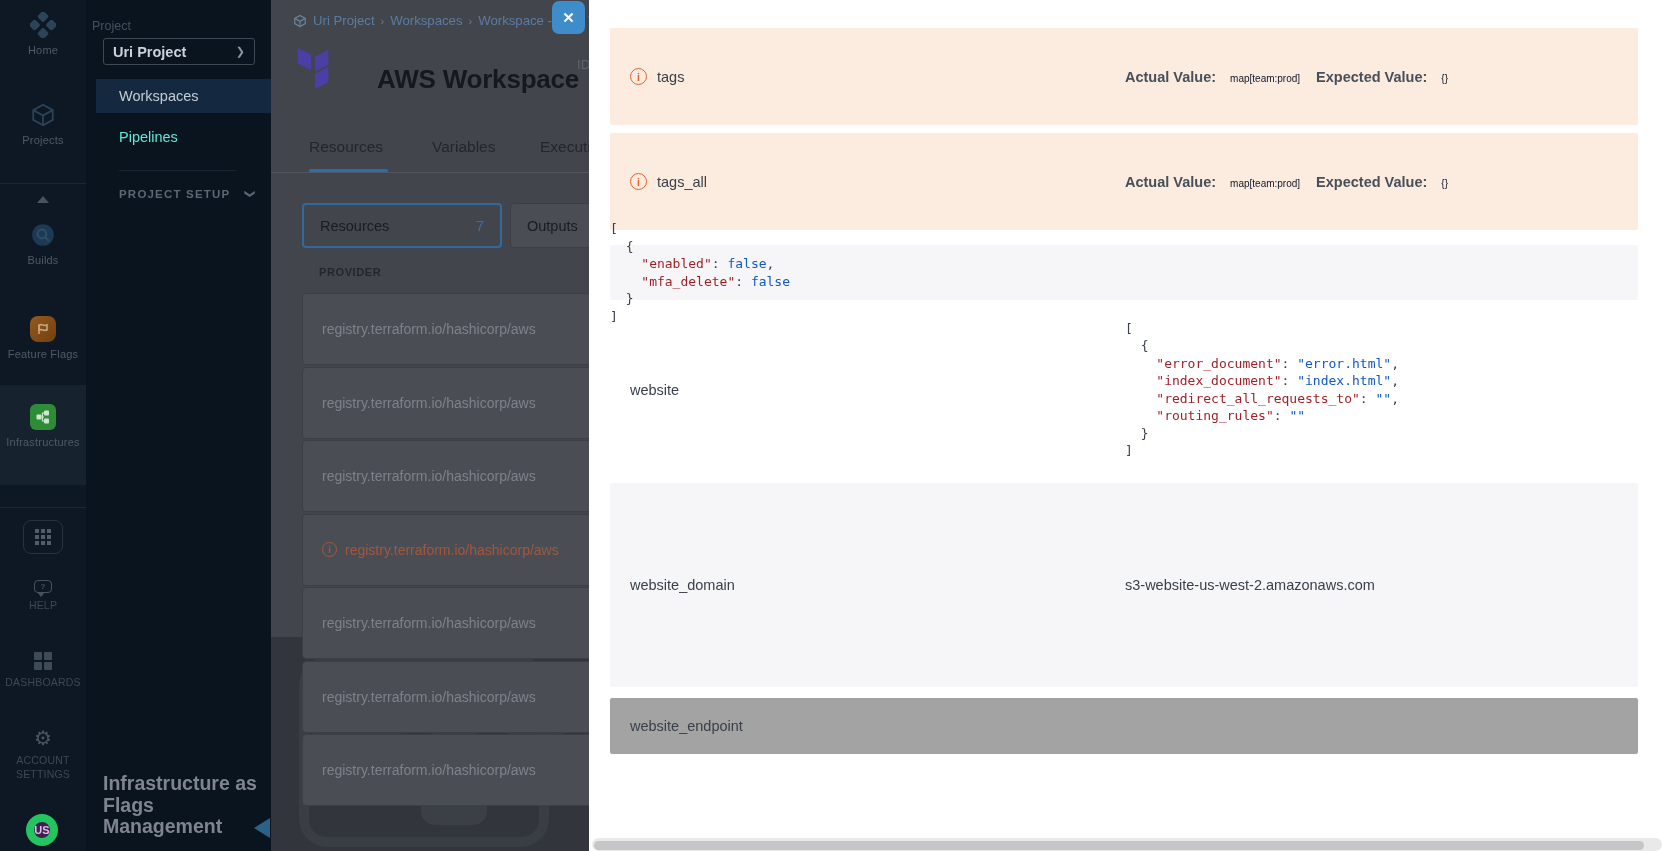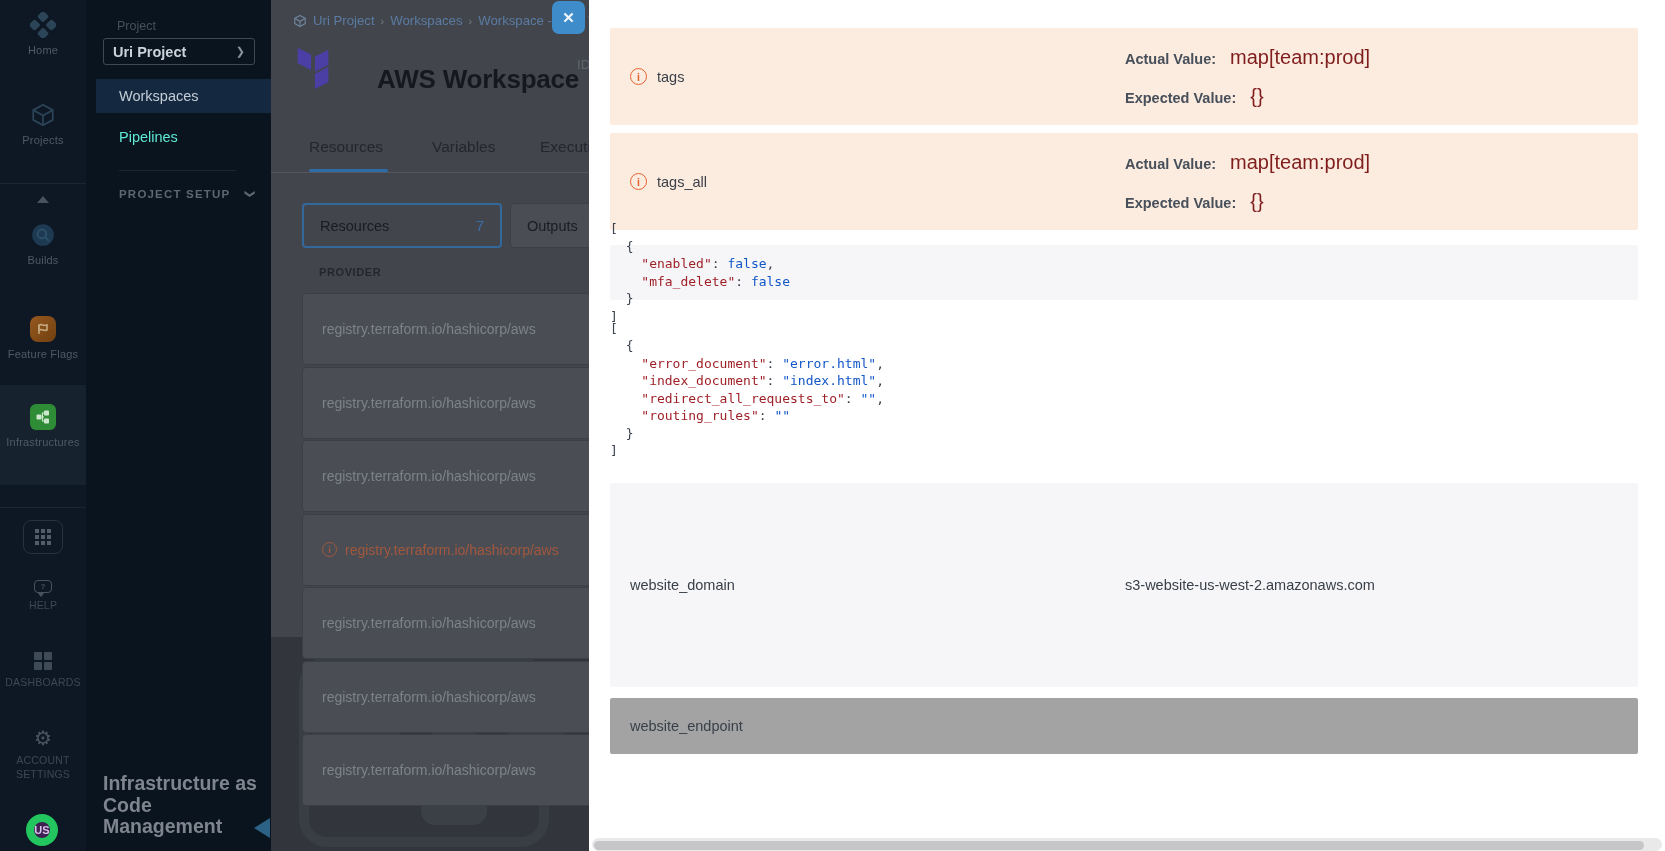--- a/index.html
+++ b/index.html
@@ -22,21 +22,21 @@
   .infra-box { width:26px; height:26px; border-radius:6px; background:#2e8b36; display:flex; align-items:center; justify-content:center; }
   .bubble { width:18px; height:13px; border:1.5px solid #46525e; border-radius:4px; color:#46525e; font-size:8px; font-weight:bold; display:flex; align-items:center; justify-content:center; position:relative; }
   .bubble:after { content:""; position:absolute; left:2px; bottom:-5px; border-left:4px solid transparent; border-right:4px solid transparent; border-top:5px solid #46525e; }
   .dash-glyph { display:grid; grid-template-columns:8px 8px; grid-gap:2px; }
   .dash-glyph i { width:8px; height:8px; background:#3e4a56; border-radius:1px; }
   .gear-glyph { font-size:20px; color:#49555f; line-height:20px; }
   .avatar { position:absolute; left:26px; top:814px; width:32px; height:32px; border-radius:50%; background:#3f1e52; border:8px solid #22c55e; color:#d9c2e8; font-size:11px; font-weight:bold; display:flex; align-items:center; justify-content:center; cursor:pointer; }
 
   
   .proj-sidebar { position:absolute; left:86px; top:0; width:185px; height:851px; background:#0a141f; z-index:3; }
-  .ps-section { position:absolute; left:31px; top:19px; font-size:12.5px; color:#45505c; }
+  .ps-section { position:absolute; left:6px; top:19px; font-size:12.5px; color:#45505c; }
   .ps-select { position:absolute; left:17px; top:38px; width:152px; height:27px; border:1px solid #3e4955; border-radius:3px; display:flex; align-items:center; justify-content:space-between; padding:0 9px; cursor:pointer; }
   .ps-select .val { font-size:14.5px; color:#ccd2d9; font-weight:600; }
   .ps-chevron { color:#8b95a0; font-size:11px; }
   .ps-item { position:absolute; left:10px; width:175px; height:34px; display:flex; align-items:center; padding-left:23px; font-size:14.5px; color:#5eead4; cursor:pointer; }
   .ps-item.active { background:#14293f; color:#c4ccd6; }
   .ps-divider { position:absolute; left:33px; top:170px; width:117px; height:1px; background:#1b2531; }
   .ps-setup { position:absolute; left:33px; top:188px; display:flex; align-items:center; gap:16px; font-size:11.5px; font-weight:bold; letter-spacing:1.2px; color:#5c6773; cursor:pointer; }
   .chev-down { display:inline-block; transform:rotate(90deg); font-size:10px; color:#5c6773; }
   .ps-tagline { position:absolute; left:17px; top:773px; width:162px; font-size:19.5px; line-height:21.5px; font-weight:bold; color:#7f858e; }
 
@@ -78,24 +78,24 @@
   .mrow:nth-child(1){ height:97px; margin-top:28px; background:#fcebdf; }
   .mrow:nth-child(2){ height:97px; margin-top:8px;  background:#fcebdf; }
   .mrow:nth-child(3){ height:55px; margin-top:15px; background:#f6f6f8; }
   .mrow:nth-child(4){ height:167px; margin-top:6px; background:#ffffff; }
   .mrow:nth-child(5){ height:204px; margin-top:10px; background:#f6f6f8; }
   .mrow:nth-child(6){ height:56px; margin-top:11px; background:#a3a3a3;gap:47px; }
   .mrow:nth-child(7){ height:56px; margin-top:4px;  background:#fdba74; }
   .m-name { width:515px; padding-left:20px; display:flex; align-items:center; gap:10px; font-size:14.5px; color:#394049; flex:none; }
   .m-val { font-size:14.5px; color:#394049; }
   .info-ic { width:17px; height:17px; border:1.6px solid #e4622e; border-radius:50%; color:#e4622e; font-size:10.5px; font-weight:bold; display:flex; align-items:center; justify-content:center; flex:none; }
-  .kv-block { display:flex; flex-direction:column; justify-content:center; gap:16px; }
+  .kv-block { display:flex; flex-direction:row; justify-content:center; gap:16px; }
   .kv-line { display:flex; align-items:baseline; gap:14px; }
   .kvl { font-size:14.5px; font-weight:bold; color:#47505a; }
-  .kvv { font-size:20px; color:#7f1d1d; }
+  .kvv { font-size:10px; color:#0f172a; }
   pre.code { margin:0; font-family:"DejaVu Sans Mono", monospace; font-size:13px; line-height:17.5px; color:#39414e; }
   .ck { color:#9f2128; } .cs { color:#1257c8; } .cb { color:#1257c8; }
   .hscroll-track { position:absolute; left:3px; top:838px; width:1070px; height:13px; background:#e9e9ea; border-radius:7px; }
   .hscroll-thumb { position:absolute; left:5px; top:841px; width:1050px; height:9px; background:#c6c6c8; border-radius:5px; cursor:grab; }
 
   svg { display:block; }
 </style>
 </head>
 <body>
 
@@ -214,21 +214,21 @@
       <span>Workspaces</span>
     </div>
     <div class="ps-item" style="top:120px">
       <span>Pipelines</span>
     </div>
     <div class="ps-divider"></div>
     <div class="ps-setup">
       <span>PROJECT SETUP</span>
       <span class="chev-down">❯</span>
     </div>
-    <div class="ps-tagline">Infrastructure as Code Management</div>
+    <div class="ps-tagline">Infrastructure as Flags Management</div>
   </nav>
 
   <main class="main-content">
     <div class="deco-zone">
       <div class="deco" style="left:42px;top:46px;width:88px;height:118px"></div>
       <div class="deco" style="left:150px;top:14px;width:66px;height:66px"></div>
       <div class="deco" style="left:150px;top:96px;width:66px;height:92px"></div>
       <div class="deco" style="left:236px;top:60px;width:58px;height:58px"></div>
       <div class="deco-outline" style="left:28px;top:20px;width:250px;height:190px"></div>
     </div>
@@ -339,20 +339,23 @@
         </div>
         <div class="mrow code">
           <pre class="code">[
   {
     <span class="ck">"enabled"</span>: <span class="cb">false</span>,
     <span class="ck">"mfa_delete"</span>: <span class="cb">false</span>
   }
 ]</pre>
         </div>
         <div class="mrow code">
+          <div class="m-name">
+            <span>website</span>
+          </div>
           <pre class="code">[
   {
     <span class="ck">"error_document"</span>: <span class="cs">"error.html"</span>,
     <span class="ck">"index_document"</span>: <span class="cs">"index.html"</span>,
     <span class="ck">"redirect_all_requests_to"</span>: <span class="cs">""</span>,
     <span class="ck">"routing_rules"</span>: <span class="cs">""</span>
   }
 ]</pre>
         </div>
         <div class="mrow value">

